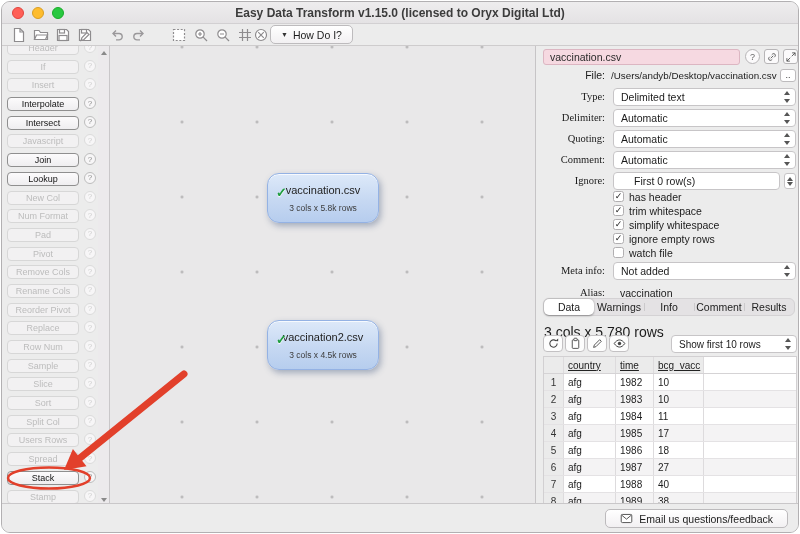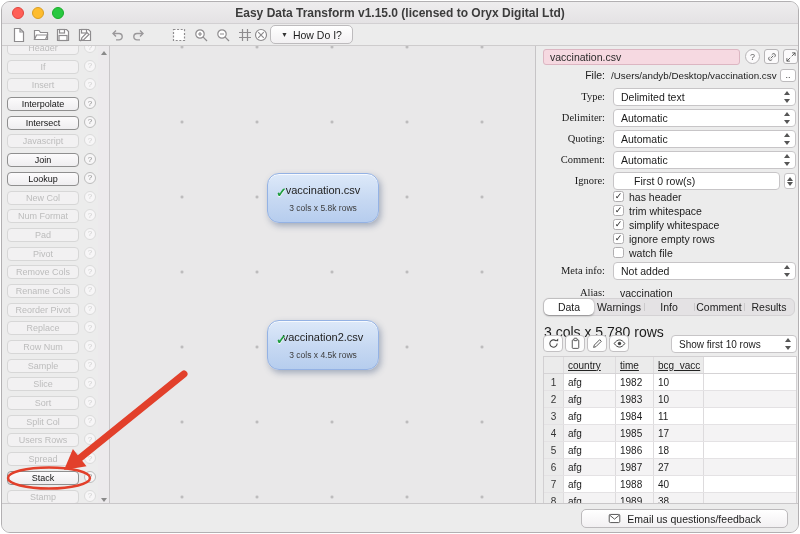--- a/index.html
+++ b/index.html
@@ -82,21 +82,21 @@
   .c1{width:52px;}
   .c2{width:38px;}
   .c3{width:50px;}
   .cf{flex:1;border-right:none;}
   .trow.head .tc{background:#ebebeb;color:#222;text-decoration:underline;}
   .trow.head .cf{background:#fff;}
   .trow.alt .c1,.trow.alt .c2,.trow.alt .c3,.trow.alt .cf{background:#f4f3f4;}
 
   
   .footer{position:absolute;left:0;right:0;bottom:0;height:29px;background:#ececec;border-top:1px solid #c9c7c9;z-index:10;}
-  .email-btn{position:absolute;right:10px;top:5px;height:19px;padding:0 26px;background:linear-gradient(#ffffff,#f2f0f2);border:1px solid #bcbabc;border-radius:5px;font-size:10.5px;color:#1c1c1c;display:flex;align-items:center;gap:6px;font-family:inherit;}
+  .email-btn{position:absolute;right:10px;top:5px;height:19px;padding:0 14px;background:linear-gradient(#ffffff,#f2f0f2);border:1px solid #bcbabc;border-radius:5px;font-size:10.5px;color:#1c1c1c;display:flex;align-items:center;gap:6px;font-family:inherit;}
   .email-btn svg{width:13px;height:13px;}
 
   
   .annot{position:absolute;left:0;top:0;width:798px;height:532px;pointer-events:none;z-index:60;}
 </style>
 </head>
 <body>
 
 <div id="window">
 

